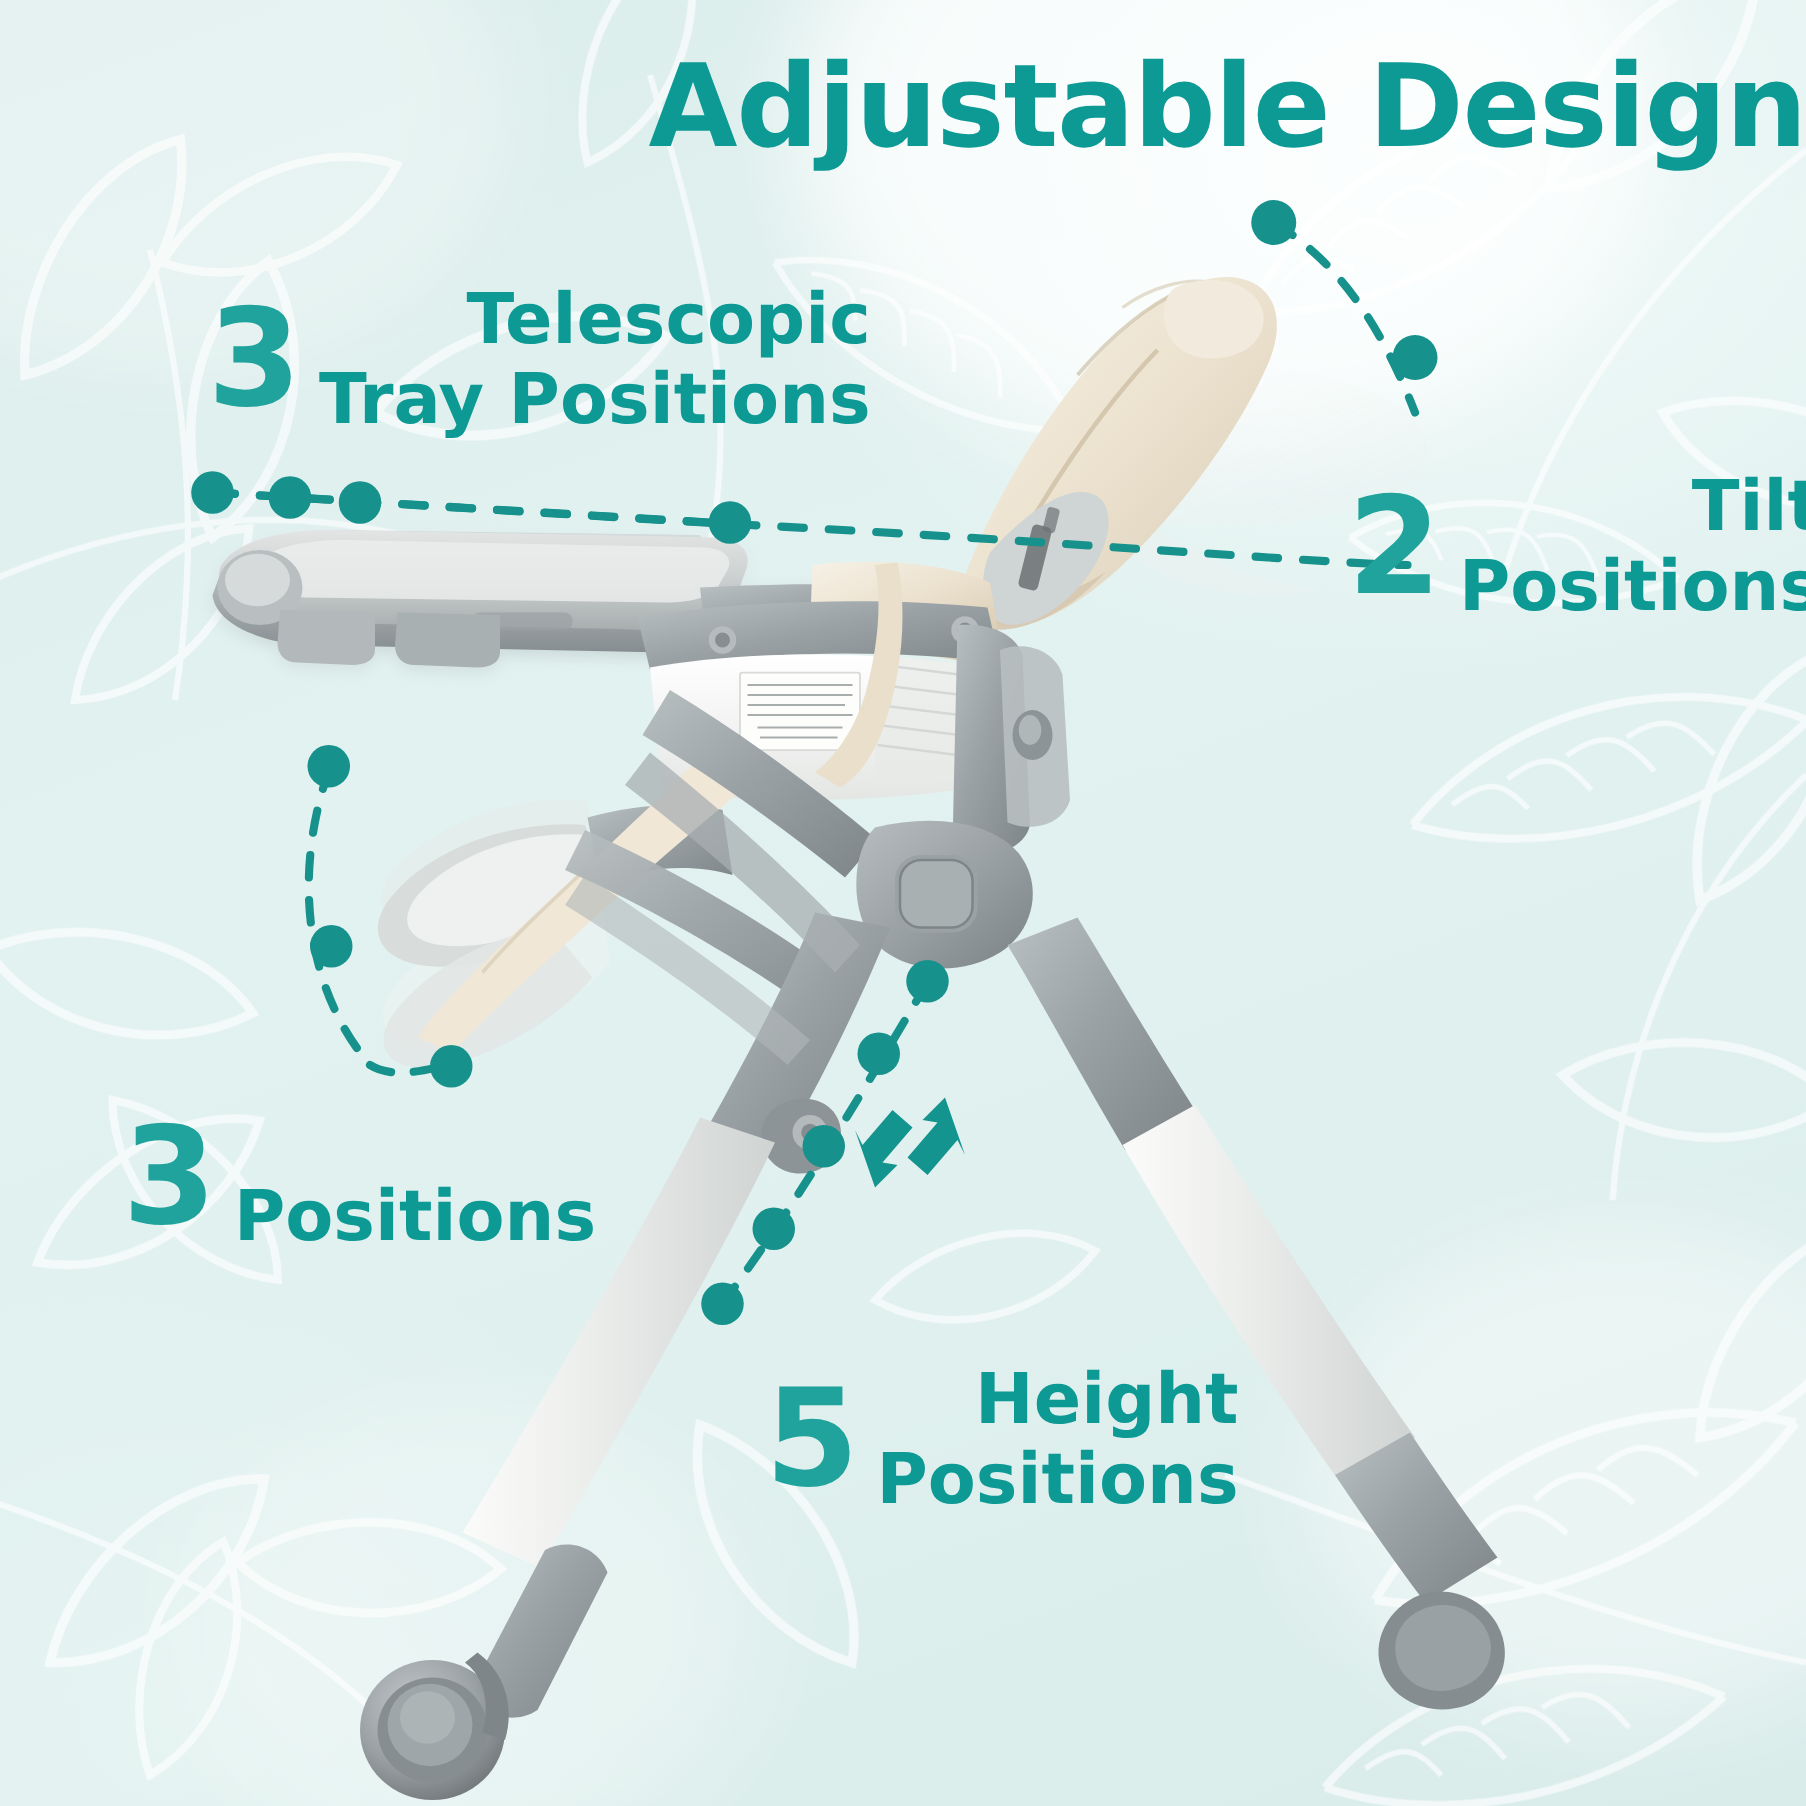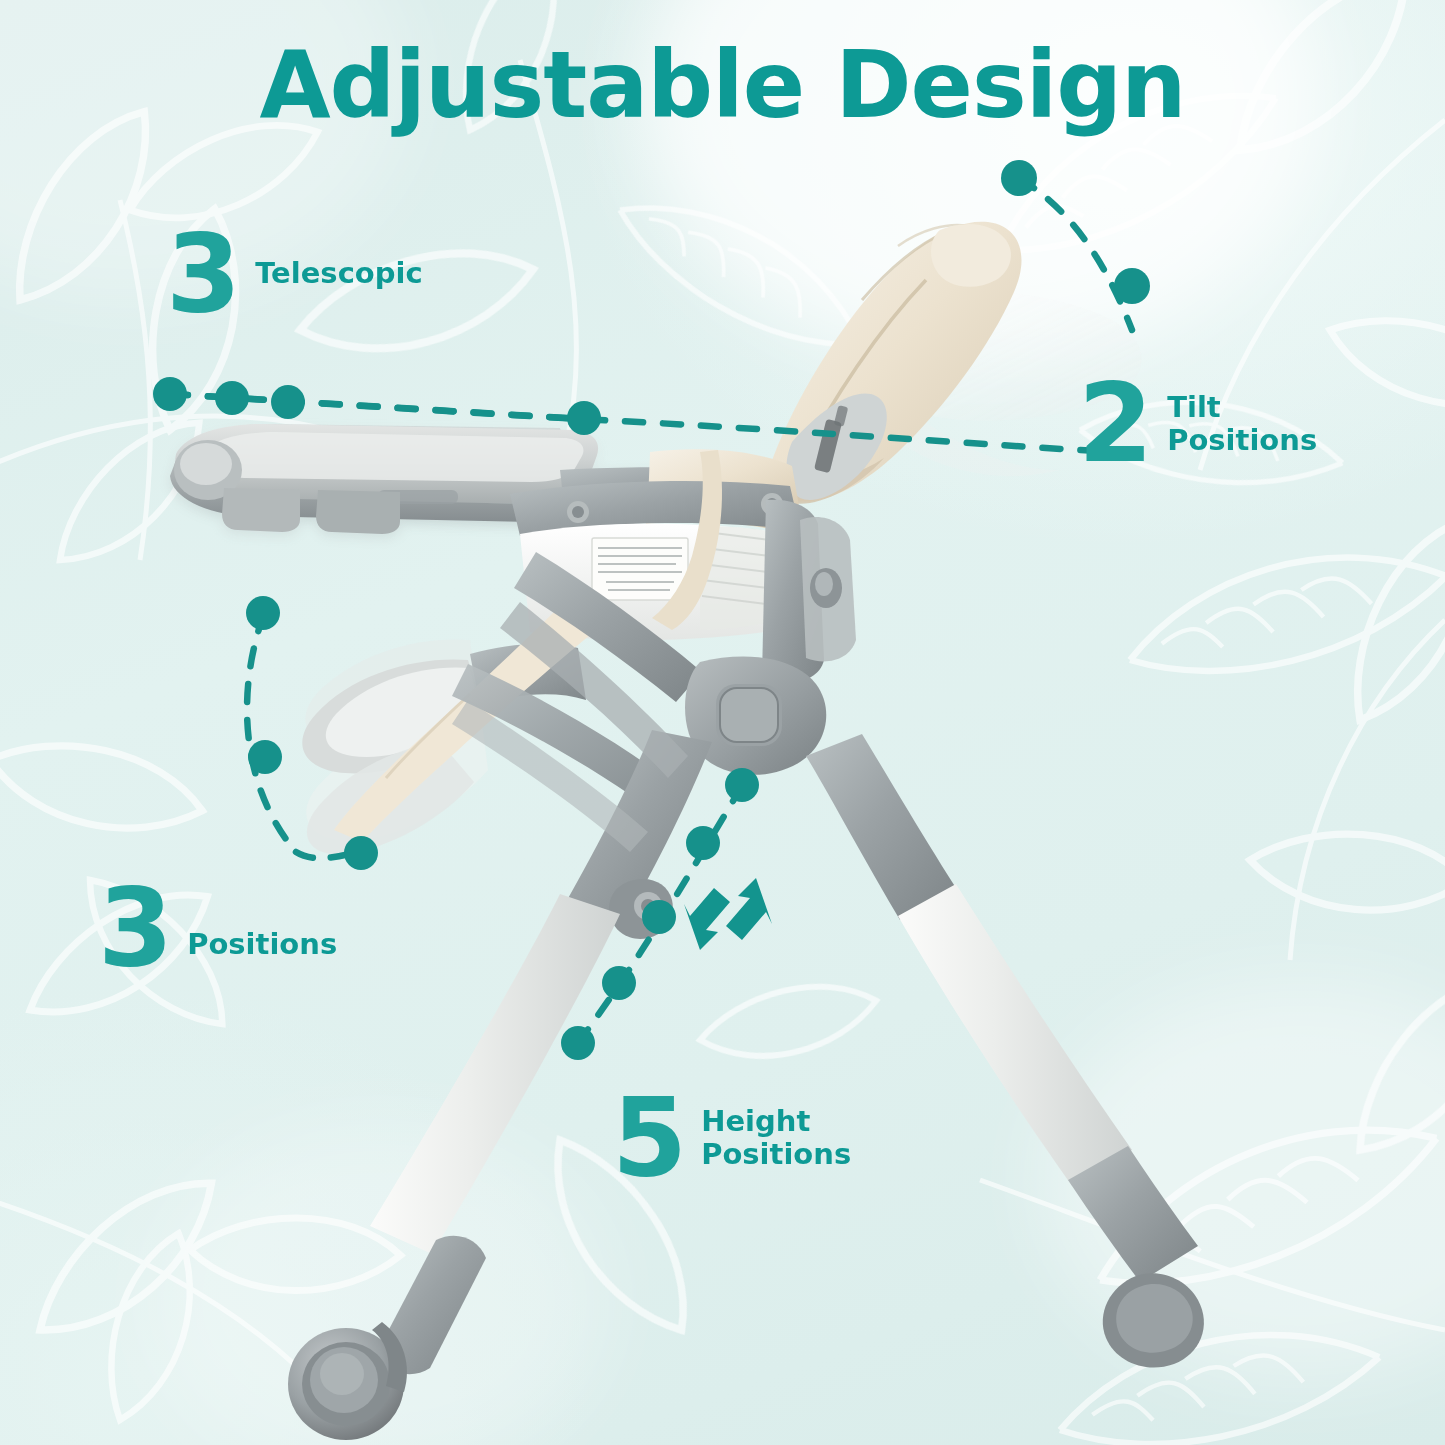--- a/index.html
+++ b/index.html
@@ -25,21 +25,21 @@
   
   .blob{position:absolute;border-radius:50%;filter:blur(38px);pointer-events:none;}
   .blob-a{width:680px;height:520px;left:640px;top:-160px;background:rgba(255,255,255,.72);}
   .blob-b{width:560px;height:430px;left:-150px;top:-130px;background:rgba(255,255,255,.30);}
   .blob-c{width:520px;height:400px;left:1040px;top:980px;background:rgba(255,255,255,.40);}
   .blob-d{width:460px;height:360px;left:150px;top:1120px;background:rgba(255,255,255,.26);}
 
   
   .headline{
     position:absolute;left:0;top:36px;width:1445px;
-    text-align:center;
+    text-align:right;
     font-family:"DejaVu Sans", sans-serif;
     font-weight:bold;
     font-size:92px;
     letter-spacing:-1px;
     color:#0d9a95;
     line-height:1.08;
     white-space:nowrap;
   }
 
   
@@ -48,24 +48,25 @@
     font-family:"DejaVu Sans", sans-serif;
     font-weight:bold;
     font-size:108px;
     line-height:.92;
     color:#20a39c;
     margin-right:14px;
   }
   .callout .txt{
     font-family:"DejaVu Sans", sans-serif;
     font-weight:bold;
-    font-size:29px;
+    font-size:56px;
     line-height:1.14;
     color:#0d9a95;
     white-space:nowrap;
+    text-align:right;
   }
 
   #callout-tray{left:166px;top:224px;}
   #callout-tilt{left:1078px;top:374px;}
   #callout-footrest{left:98px;top:878px;}
   #callout-height{left:612px;top:1088px;}
 
   
   .connectors{position:absolute;inset:0;width:1445px;height:1445px;pointer-events:none;}
 
@@ -484,20 +485,21 @@
   </svg>
 
   <svg class="connectors" viewBox="0 0 1445 1445"></svg>
 
   <div class="headline">Adjustable Design</div>
 
   <div class="callout" id="callout-tray">
     <span class="num">3</span>
     <span class="txt">
       <span>Telescopic</span><br>
+      <span>Tray Positions</span>
     </span>
   </div>
 
   <div class="callout" id="callout-tilt">
     <span class="num">2</span>
     <span class="txt">
       <span>Tilt</span><br>
       <span>Positions</span>
     </span>
   </div>

